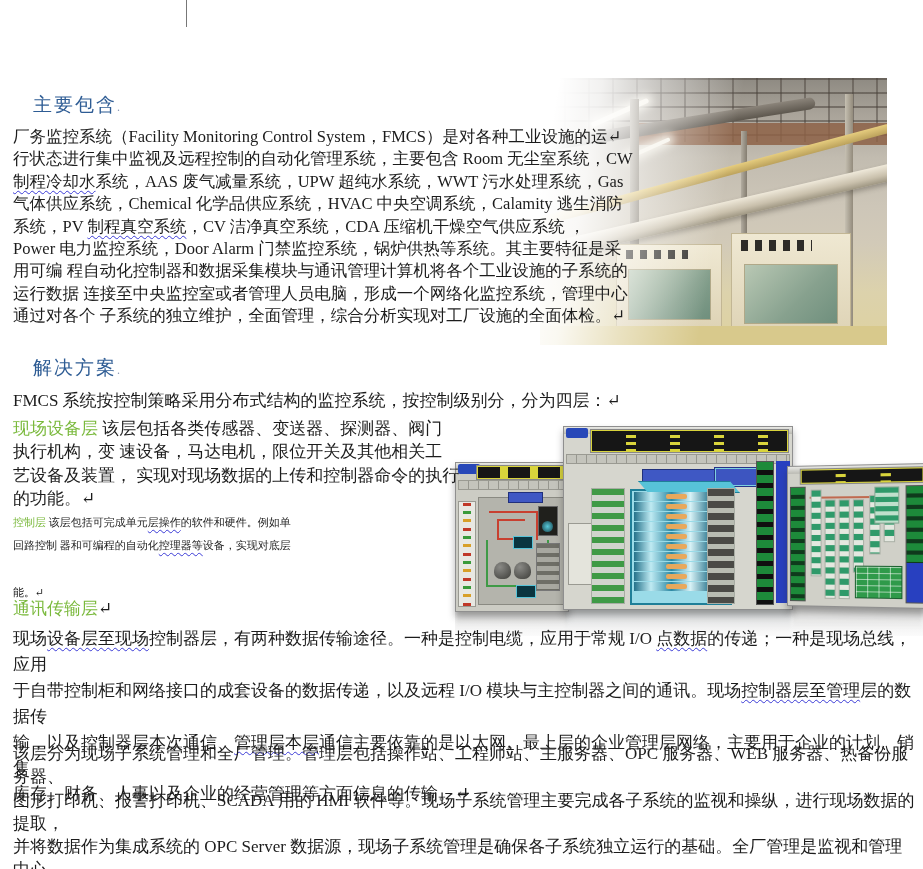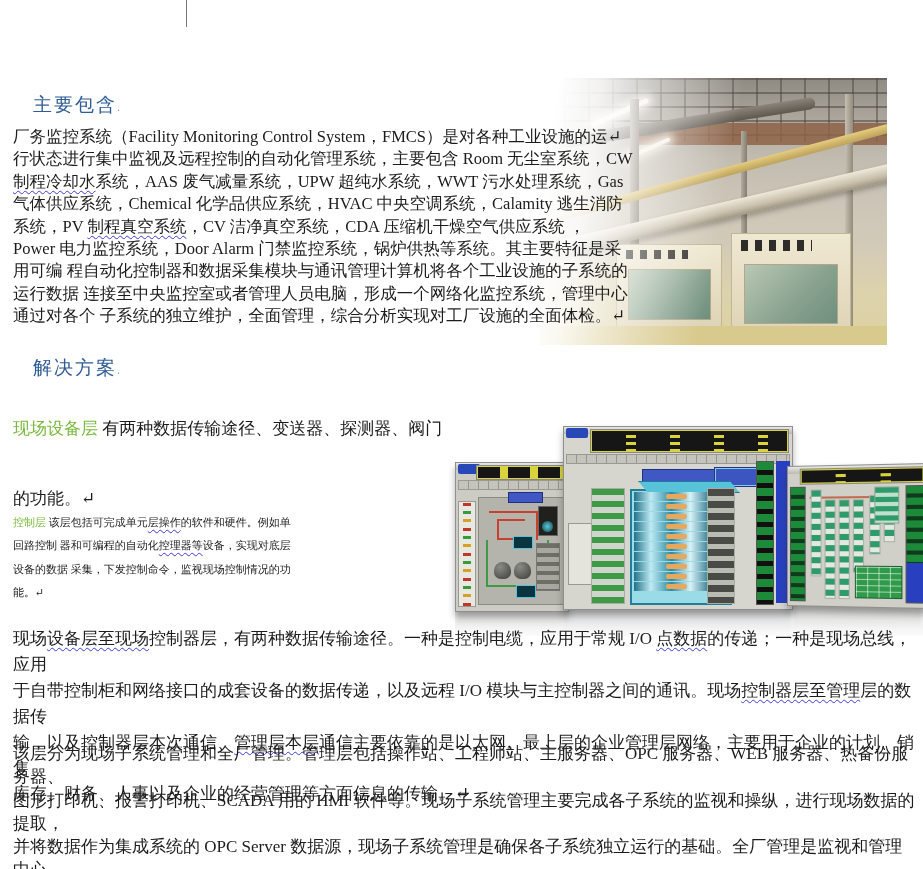--- a/index.html
+++ b/index.html
@@ -201,22 +201,24 @@
     <div class="floor"></div>
     <div class="fade"></div>
   </div>
 
   <div class="para" id="para-intro"><span class="seg-n">厂务监控系统（Facility Monitoring Control System，FMCS）是对各种工业设施的运↵</span><br><span class="seg-n">行状态进行集中监视及远程控制的自动化管理系统，主要包含 Room 无尘室系统，CW</span><br><span class="seg-w">制程冷却水</span><span class="seg-n">系统，AAS 废气减量系统，UPW 超纯水系统，WWT 污水处理系统，Gas</span><br><span class="seg-n">气体供应系统，Chemical 化学品供应系统，HVAC 中央空调系统，Calamity 逃生消防</span><br><span class="seg-n">系统，PV </span><span class="seg-w">制程真空系统</span><span class="seg-n">，CV 洁净真空系统，CDA 压缩机干燥空气供应系统 ，</span><br><span class="seg-n">Power 电力监控系统，Door Alarm 门禁监控系统，锅炉供热等系统。其主要特征是采</span><br><span class="seg-n">用可编 程自动化控制器和数据采集模块与通讯管理计算机将各个工业设施的子系统的</span><br><span class="seg-n">运行数据 连接至中央监控室或者管理人员电脑，形成一个网络化监控系统，管理中心</span><br><span class="seg-n">通过对各个 子系统的独立维护，全面管理，综合分析实现对工厂设施的全面体检。↵</span></div>
 
   <div class="sec-heading" id="heading-solution">
     <span>解决方案</span><span class="pmark">.</span>
   </div>
 
-  <div class="para" id="para-field"><span class="seg-g">现场设备层</span><span class="seg-n"> 有两种数据传输途径、变送器、探测器、阀门</span><br><br><br><span class="seg-n">的功能。↵</span></div>
-  <div class="para" id="para-control"><span class="seg-g">控制层</span><span class="seg-n"> 该层包括可完成单元</span><span class="seg-w">层操作</span><span class="seg-n">的软件和硬件。例如单</span><br><span class="seg-n">回路控制 器和可编程的自动化</span><span class="seg-w">控理器等</span><span class="seg-n">设备，实现对底层</span><br><span class="seg-n">设备的数据 采集，下发控制命令，监视现场控制情况的功</span><br><span class="seg-n">能。↵</span></div>
+  <div class="para" id="para-layers-lead"><span class="seg-n">FMCS 系统按控制策略采用分布式结构的监控系统，按控制级别分，分为四层：↵</span></div>
+  <div class="para" id="para-field"><span class="seg-g">现场设备层</span><span class="seg-n"> 该层包括各类传感器、变送器、探测器、阀门</span><br><span class="seg-n">执行机构，变 速设备，马达电机，限位开关及其他相关工</span><br><span class="seg-n">艺设备及装置， 实现对现场数据的上传和控制器命令的执行</span><br><span class="seg-n">的功能。↵</span></div>
+  <div class="para" id="para-control"><span class="seg-g">控制层</span><span class="seg-n"> 该层包括可完成单元</span><span class="seg-w">层操作</span><span class="seg-n">的软件和硬件。例如单</span><br><span class="seg-n">回路控制 器和可编程的自动化</span><span class="seg-w">控理器等</span><span class="seg-n">设备，实现对底层</span><br><br><span class="seg-n">能。↵</span></div>
+  <div class="para" id="para-comm-heading"><span class="seg-g">通讯传输层</span><span class="seg-n">↵</span></div>
 
   <div class="scada">
     <div class="floor-reflect"></div>
     <div class="mirror">
       <div class="m m1"></div>
       <div class="m m2"></div>
       <div class="m m3"></div>
     </div>
 
     <div class="screen" id="screen-left">

